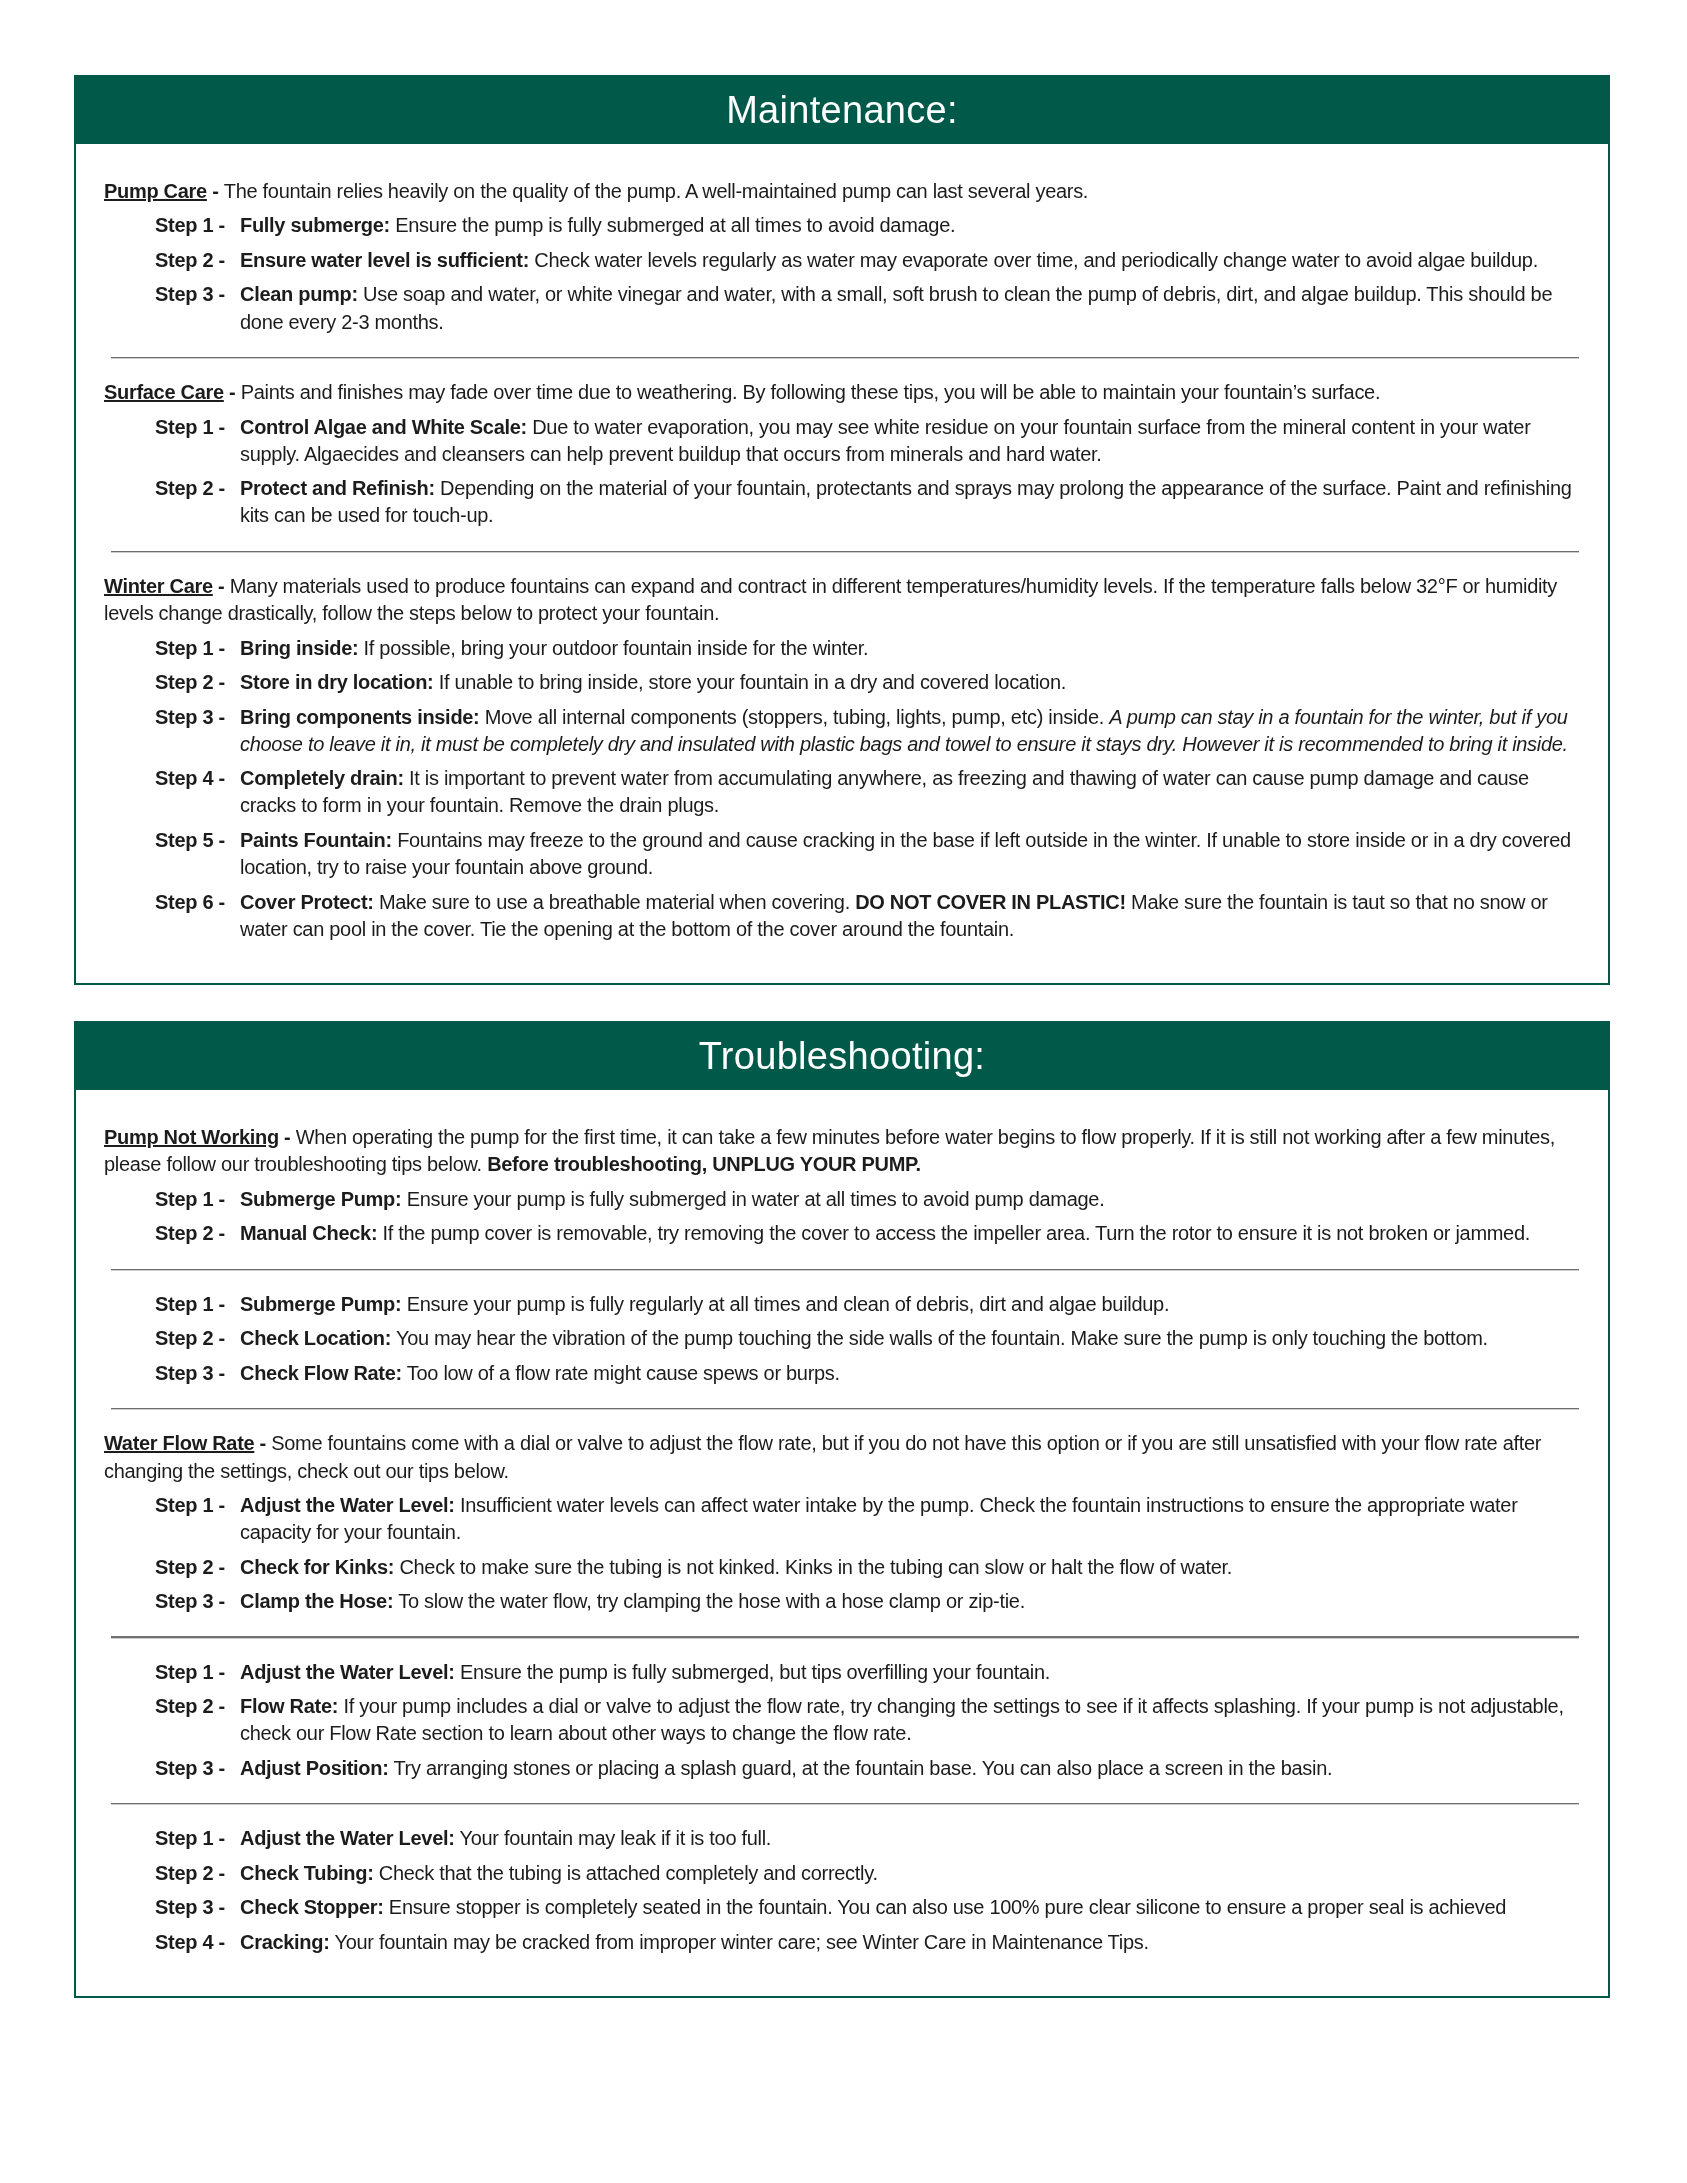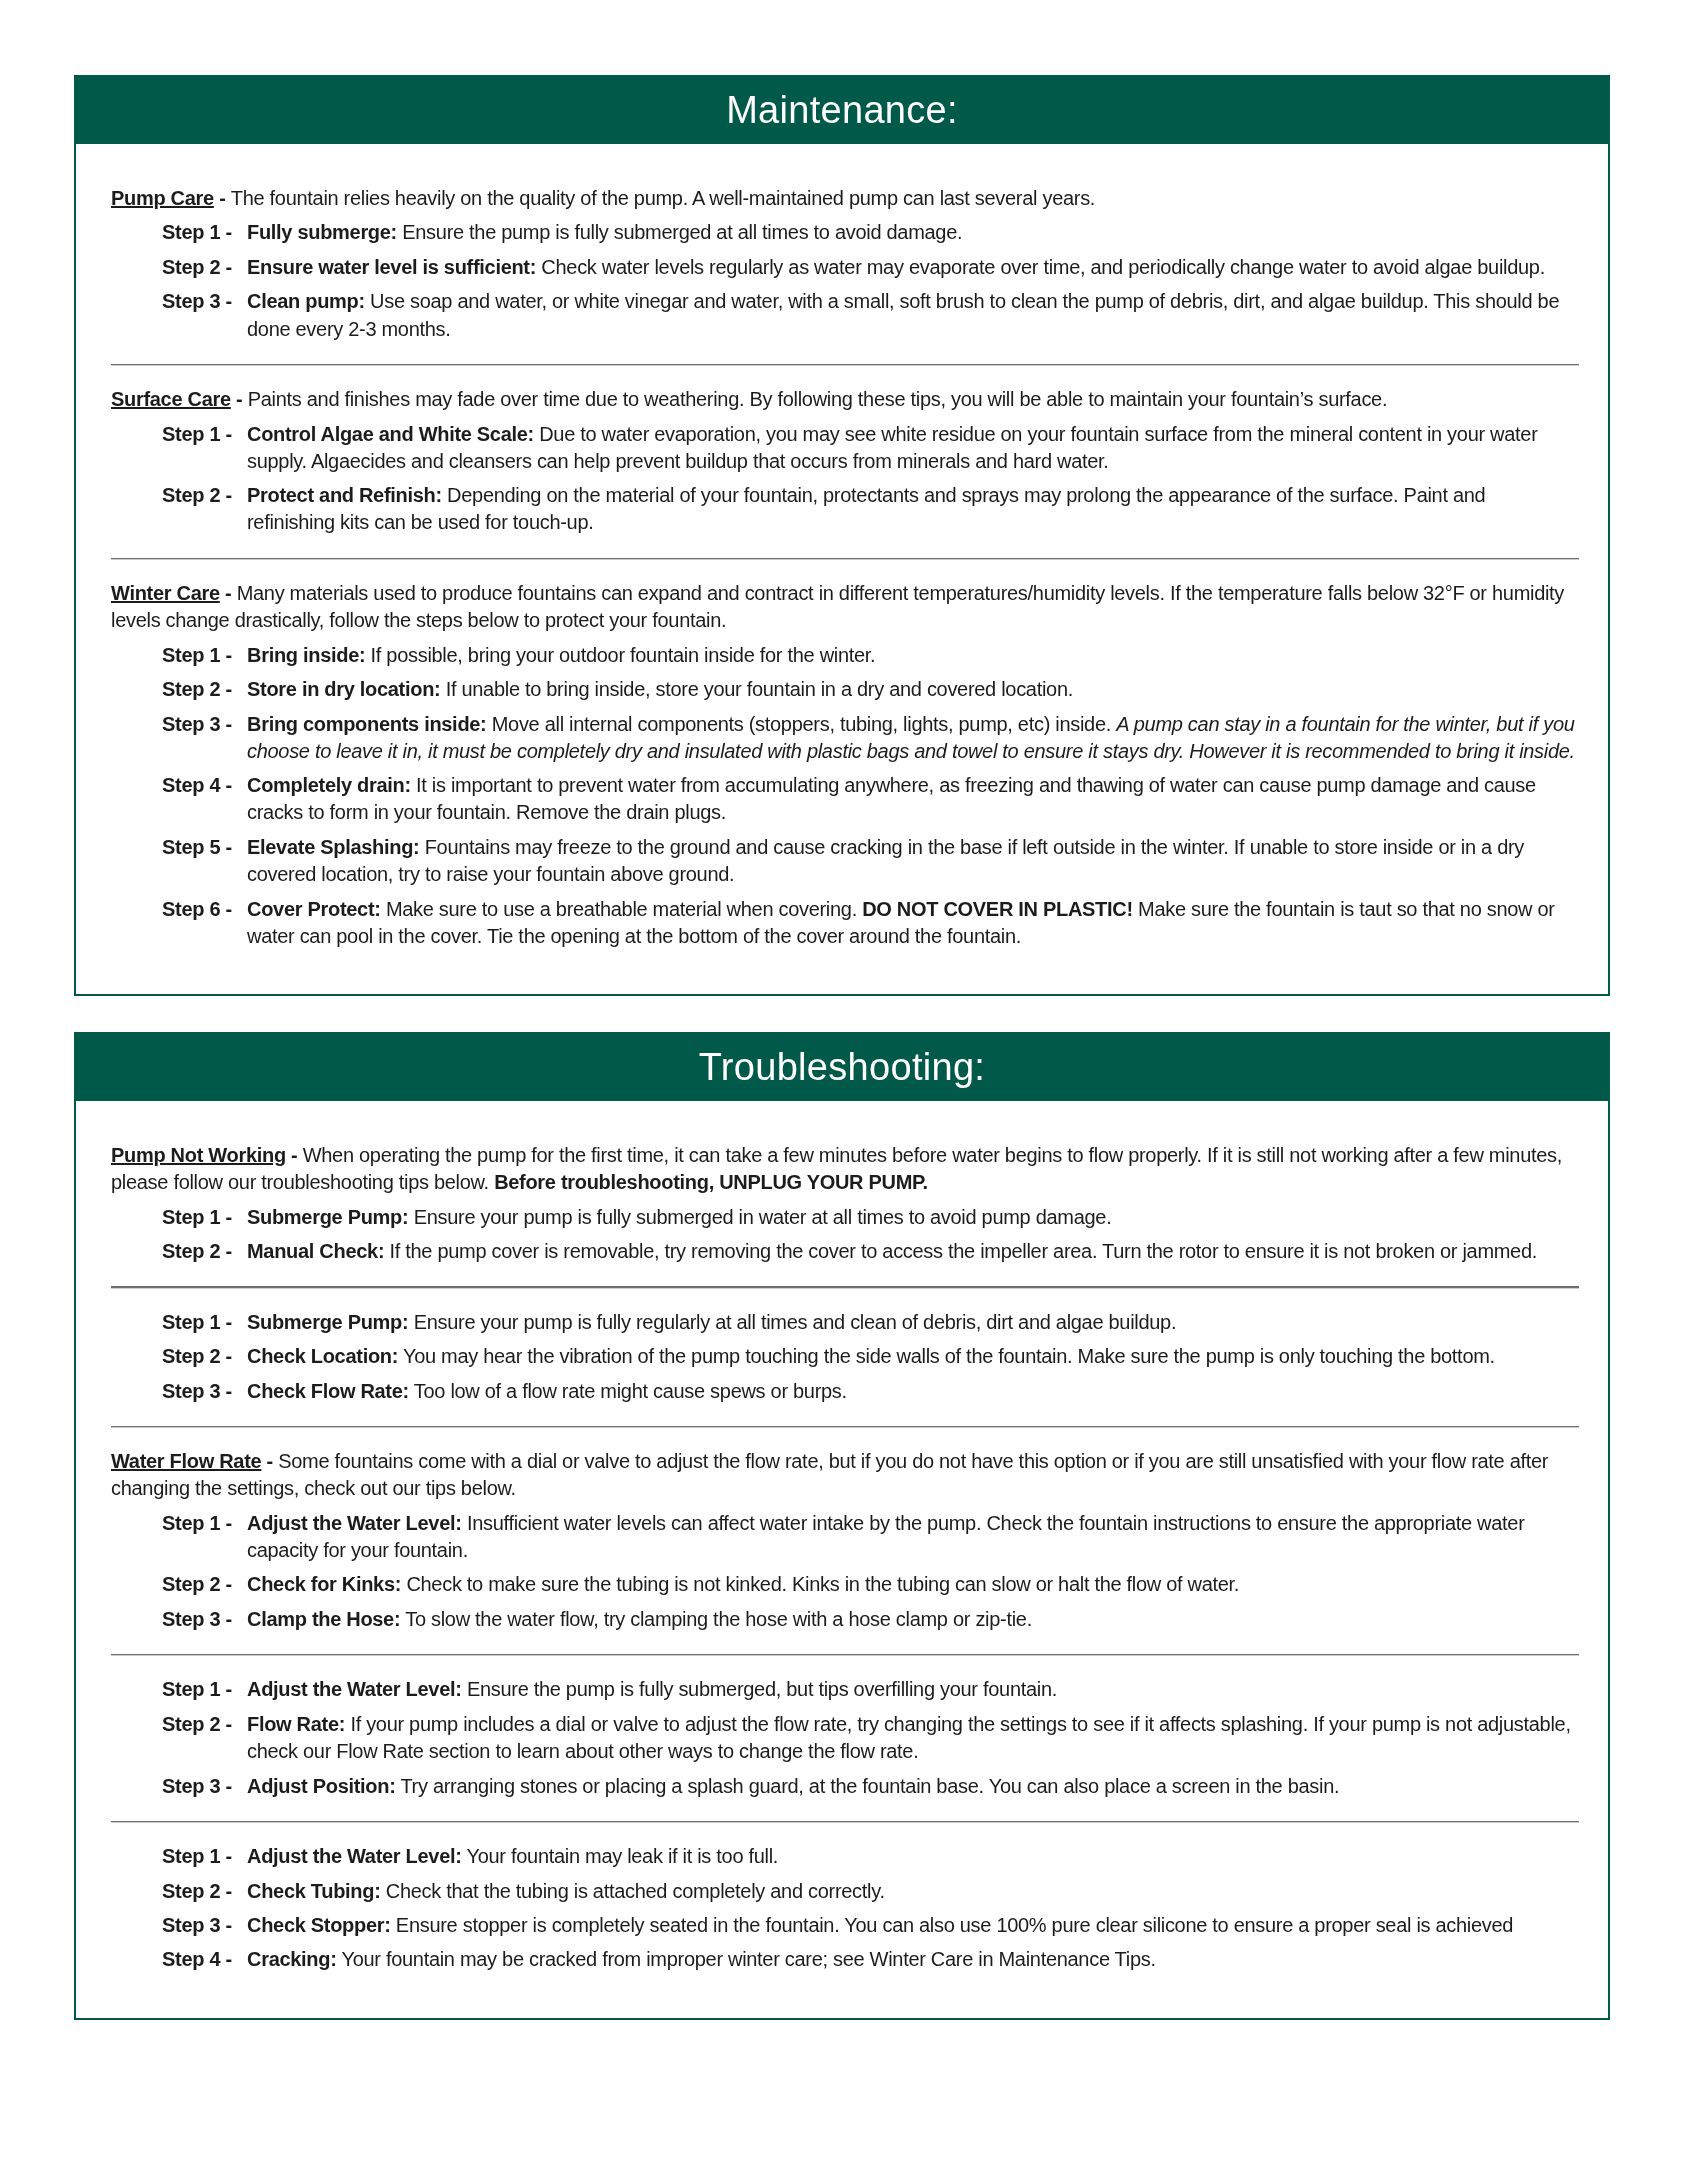--- a/index.html
+++ b/index.html
@@ -35,21 +35,21 @@
     font-weight:400;
     letter-spacing:0.3px;
     margin:0;
   }
   .box-content{
     padding:30px 18.5px 33px 24px;
     font-size:20px;
     line-height:1.36;
     letter-spacing:-0.3px;
   }
-  .section{margin:11px;}
+  .section{margin:4px;}
   .intro{margin:0 0 4px 0;}
   .section-heading{font-weight:bold;text-decoration:underline;}
   .section-dash{font-weight:bold;}
   .step{display:flex;margin:7.3px 0 7.3px 51px;}
   .step-label{flex:0 0 85px;font-weight:bold;white-space:nowrap;}
   .step-body{flex:1;padding-right:2.6px;}
   .step-title{font-weight:bold;}
   .run-bold{font-weight:bold;}
   .run-italic{font-style:italic;}
   .sep{
@@ -110,21 +110,21 @@
           <div class="step">
             <span class="step-label">Step 3 -</span>
             <div class="step-body"><span class="step-title">Bring components inside:</span><span> Move all internal components (stoppers, tubing, lights, pump, etc) inside. </span><span class="run-italic">A pump can stay in a fountain for the winter, but if you choose to leave it in, it must be completely dry and insulated with plastic bags and towel to ensure it stays dry. However it is recommended to bring it inside.</span></div>
           </div>
           <div class="step">
             <span class="step-label">Step 4 -</span>
             <div class="step-body"><span class="step-title">Completely drain:</span><span> It is important to prevent water from accumulating anywhere, as freezing and thawing of water can cause pump damage and cause cracks to form in your fountain. Remove the drain plugs.</span></div>
           </div>
           <div class="step">
             <span class="step-label">Step 5 -</span>
-            <div class="step-body"><span class="step-title">Elevate Splashing:</span><span> Fountains may freeze to the ground and cause cracking in the base if left outside in the winter. If unable to store inside or in a dry covered location, try to raise your fountain above ground.</span></div>
+            <div class="step-body"><span class="step-title">Paints Fountain:</span><span> Fountains may freeze to the ground and cause cracking in the base if left outside in the winter. If unable to store inside or in a dry covered location, try to raise your fountain above ground.</span></div>
           </div>
           <div class="step">
             <span class="step-label">Step 6 -</span>
             <div class="step-body"><span class="step-title">Cover Protect:</span><span> Make sure to use a breathable material when covering. </span><span class="run-bold">DO NOT COVER IN PLASTIC!</span><span> Make sure the fountain is taut so that no snow or water can pool in the cover. Tie the opening at the bottom of the cover around the fountain.</span></div>
           </div>
         </div>
       </div>
   </section>
 
   <section class="box second">

